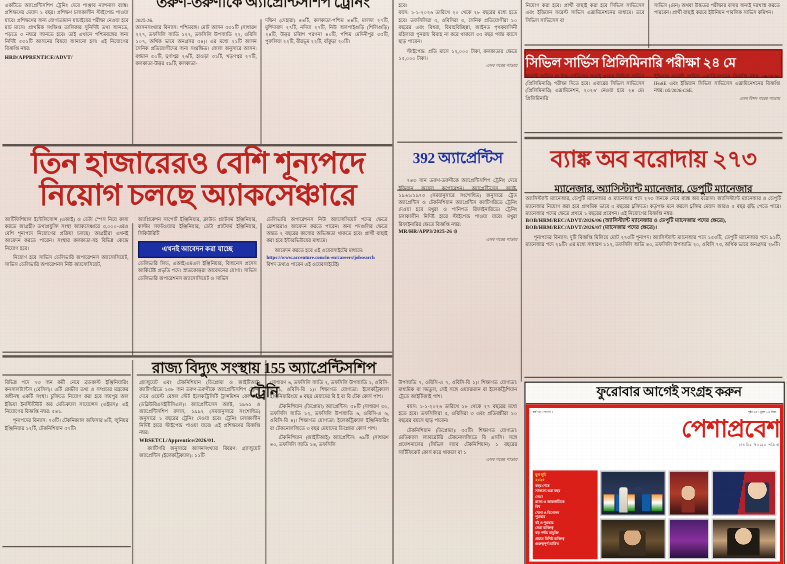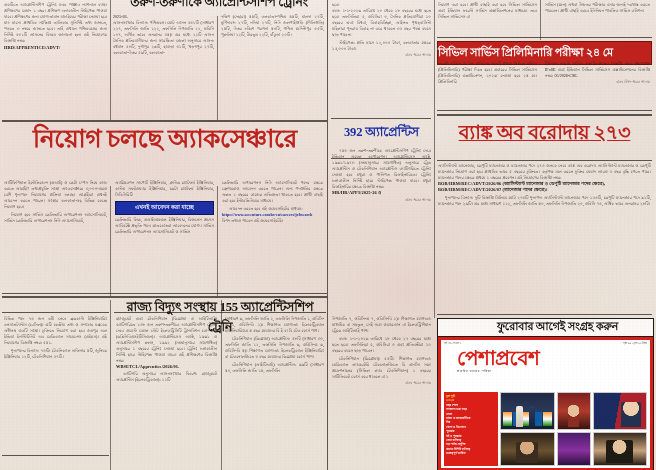--- a/index.html
+++ b/index.html
@@ -51,37 +51,37 @@
   .bluebox{
     background:#1b2fa8;color:#fff;font-weight:bold;text-align:center;
     font-size:5.6px;padding:1.6px 0;border:.6px solid #0d1560;letter-spacing:.1px;
   }
   .redbar{
     background:#c3211c;color:#fff;font-weight:bold;
     font-size:11px;padding:1.5px 0;border:1px solid #7d100c;letter-spacing:-.1px;
   }
 
   
-  .bob-h{font-size:19.5px;color:#c3211c;font-weight:bold;text-align:center;letter-spacing:-.4px;text-decoration:underline;}
+  .bob-h{font-size:19.5px;color:#c3211c;font-weight:bold;text-align:center;letter-spacing:-.4px;}
   .bob-s{font-size:8.2px;color:#17130e;font-weight:bold;text-align:center;margin-top:1px;letter-spacing:-.1px;}
 
   .sec-h{font-size:12.6px;font-weight:bold;color:#16120d;text-align:center;letter-spacing:-.25px;}
 
   .ioc-h1{font-size:11.6px;font-weight:bold;color:#16120d;text-align:center;letter-spacing:-.2px;}
   .ioc-h2{font-size:12.6px;font-weight:bold;color:#1b2fa8;text-align:center;letter-spacing:-.2px;margin-top:.5px;}
 
   
   .ad{position:absolute;left:437px;top:318px;width:215px;height:152px;border:1px solid #1a1a1a;background:#fff;overflow:hidden;}
   .ad-top{height:17px;border-bottom:1px solid #1a1a1a;display:flex;align-items:center;justify-content:center;background:#fbf9f5;padding-left:24px;}
   .ad-top span{font-size:11px;font-weight:bold;color:#14110d;letter-spacing:-.2px;}
   .ad-body{position:relative;height:134px;background:#e01d17;padding:3px;box-sizing:border-box;}
   .ad-cover{position:relative;height:100%;background:#fff;overflow:hidden;}
   .ad-strip{display:flex;justify-content:space-between;align-items:center;padding:1px 3px;}
   .ad-strip .s{font-size:2.6px;color:#333;}
-  .ad-logo{text-align:left;margin-top:1px;padding-left:16px;}
+  .ad-logo{text-align:right;margin-top:1px;padding-left:16px;}
   .ad-logo .big{font-size:20px;font-weight:bold;color:#e01d17;letter-spacing:-.6px;line-height:1;}
   .ad-logo .sub{font-size:3px;color:#222;letter-spacing:.6px;margin-top:1px;}
   .ad-grid{position:absolute;left:3px;right:3px;bottom:2px;display:grid;
            grid-template-columns:1fr 1fr .62fr 1fr;grid-template-rows:38px 34px;gap:2px;}
   .ph{position:relative;overflow:hidden;border:.4px solid #ccc;}
   .ph.modi{background:linear-gradient(180deg,#1f2a44 0%,#2b3a5e 55%,#141c2e 100%);}
   .ph.flag{background:linear-gradient(100deg,#1b2b63 0%,#1b2b63 46%,#b2202a 46%,#b2202a 100%);}
   .ph.woman{background:linear-gradient(180deg,#7e1f1f 0%,#b33a2a 50%,#3a120f 100%);}
   .ph.man{background:linear-gradient(180deg,#2e2419 0%,#6b5230 55%,#231a11 100%);}
   .ph.purple{background:linear-gradient(180deg,#4a1d6e 0%,#8b2fa0 55%,#2b1040 100%);}
@@ -157,20 +157,21 @@
 
   <div class="col" style="left:438px;top:61px;width:99px;">
     <div class="txt">ফরেস্ট সার্ভিস বা উচ্চ সার্ভিসের জন্যই প্রথমে সিভিল সার্ভিস (প্রিলিমিনারি) পরীক্ষা দিতে হবে। এবারের সিভিল সার্ভিসেস (প্রিলিমিনারি) এক্সামিনেশন, ২০২৬' নেওয়া হবে ২৪ মে। প্রিলিমিনারি</div>
   </div>
   <div class="col" style="left:545px;top:61px;width:105px;">
     <div class="txt">ইন্ডিয়ান ফরেস্ট সার্ভিস এক্সামিনেশনের বিজ্ঞপ্তি নম্বর: 06/2026-IFoSE এবং ইন্ডিয়ান সিভিল সার্ভিসেস এক্সামিনেশনের বিজ্ঞপ্তি নম্বর: 05/2026-CSE.</div>
     <div class="sig">এসব বিশদ পরের পাতায়</div>
   </div>
 
   <div class="mainhl">
+    <div class="hl hl-red l1">তিন হাজারেরও বেশি শূন্যপদে</div>
     <div class="hl hl-red l2">নিয়োগ চলছে অ্যাকসেঞ্চারে</div>
   </div>
 
   <div class="col" style="left:4px;top:180px;width:103px;">
     <div class="txt">আর্টিফিশিয়াল ইন্টেলিজেন্স (এআই) ও ডেটা স্পেস নিয়ে কাজ করতে আগ্রহী? তথ্যপ্রযুক্তি সংস্থা অ্যাকসেঞ্চারে ৩,০০০-এরও বেশি শূন্যপদে নিয়োগের প্রক্রিয়া চলছে। আগ্রহীরা এখনই আবেদন করতে পারেন। সংস্থার কলকাতা-সহ বিভিন্ন কেন্দ্রে নিয়োগ হবে।</div>
     <div class="txt ind" style="margin-top:2px;">নিয়োগ হবে সার্ভিস ডেলিভারি অপারেশনস অ্যাসোসিয়েট, সার্ভিস ডেলিভারি অপারেশনস নিউ অ্যাসোসিয়েট,</div>
   </div>
 
   <div class="col" style="left:115px;top:180px;width:99px;">
     <div class="txt">অ্যাপ্লিকেশন সাপোর্ট ইঞ্জিনিয়ার, ক্লাউড প্ল্যাটফর্ম ইঞ্জিনিয়ার, কাস্টম সফটওয়্যার ইঞ্জিনিয়ার, ডেটা প্ল্যাটফর্ম ইঞ্জিনিয়ার, সিকিউরিটি</div>
@@ -187,20 +188,21 @@
 
   <div class="col" style="left:332px;top:122px;width:99px;">
     <div class="ioc-h2">392 অ্যাপ্রেন্টিস</div>
     <div class="txt ind" style="margin-top:5px;">৭৪৩ জন তরুণ-তরুণীকে অ্যাপ্রেন্টিসশিপ ট্রেনিং দেবে ইন্ডিয়ান অয়েল কর্পোরেশন। অ্যাপ্রেন্টিসেস অ্যাক্ট, ১৯৬১/১৯৭৩ (সময়ানুসারে সংশোধিত) অনুসারে ট্রেড অ্যাপ্রেন্টিস ও টেকনিশিয়ান অ্যাপ্রেন্টিস ক্যাটিগরিতে ট্রেনিং দেওয়া হবে মথুরা ও পানিপত রিফাইনারিতে। ট্রেনিং চলাকালীন নির্দিষ্ট হারে স্টাইপেন্ড পাওয়া যাবে। মথুরা রিফাইনারির ক্ষেত্রে বিজ্ঞপ্তি নম্বর:</div>
     <div class="mono">MR/HR/APP3/2025-26 ও</div>
     <div class="sig">এসব পরের পাতায়</div>
   </div>
 
   <div class="col" style="left:437px;top:118px;width:215px;">
     <div class="bob-h">ব্যাঙ্ক অব বরোদায় ২৭৩</div>
+    <div class="bob-s">ম্যানেজার, অ্যাসিস্ট্যান্ট ম্যানেজার, ডেপুটি ম্যানেজার</div>
   </div>
   <div class="col" style="left:438px;top:163px;width:213px;">
     <div class="txt">অ্যাসিস্ট্যান্ট ম্যানেজার, ডেপুটি ম্যানেজার ও ম্যানেজার পদে ২৭৩ জনকে নেবে ব্যাঙ্ক অব বরোদা। অ্যাসিস্ট্যান্ট ম্যানেজার ও ডেপুটি ম্যানেজার নিয়োগ করা হবে প্রাথমিক ভাবে ৫ বছরের চুক্তিতে। কর্তৃপক্ষ মনে করলে চুক্তির মেয়াদ আরও ৫ বছর বৃদ্ধি পেতে পারে। ম্যানেজার পদের ক্ষেত্রে প্রথমে ১ বছরের প্রবেশন। এই নিয়োগের বিজ্ঞপ্তি নম্বর:</div>
     <div class="mono" style="line-height:6px;">BOB/HRM/REC/ADVT/2026/06 (অ্যাসিস্ট্যান্ট ম্যানেজার ও ডেপুটি ম্যানেজার পদের ক্ষেত্রে), BOB/HRM/REC/ADVT/2026/07 (ম্যানেজার পদের ক্ষেত্রে)।</div>
     <div class="txt ind" style="margin-top:2px;">শূন্যপদের বিন্যাস: দুটি বিজ্ঞপ্তি মিলিয়ে মোট ২৭৩টি শূন্যপদ। অ্যাসিস্ট্যান্ট ম্যানেজার পদে ১৫৩টি, ডেপুটি ম্যানেজার পদে ৯১টি, ম্যানেজার পদে ২৯টি। এর মধ্যে সাধারণ ১১২, তফসিলি জাতি ৪০, তফসিলি উপজাতি ২০, ওবিসি ৭৩, অর্থিক ভাবে অনগ্রসর ২৮টি।</div>
   </div>
 
   <div class="col" style="left:4px;top:316px;width:103px;">
     <div class="txt">বিভিন্ন পদে ৭৩ জন কর্মী নেবে ব্রডকাস্ট ইঞ্জিনিয়ারিং কনসালট্যান্টস (বেসিল)। এটি কেন্দ্রীয় তথ্য ও সম্প্রচার মন্ত্রকের অধীনস্থ একটি সংস্থা। চুক্তিতে নিয়োগ করা হবে জয়পুর অল ইন্ডিয়া ইনস্টিটিউট অব মেডিক্যাল সায়েন্সেস (এইমস)। এই নিয়োগের বিজ্ঞপ্তি নম্বর: ৫৪১.</div>
     <div class="txt ind" style="margin-top:2px;">শূন্যপদের বিন্যাস: ৭৩টি। টেকনিক্যাল অফিসার ৪টি, জুনিয়র ইঞ্জিনিয়ার ১২টি, টেকনিশিয়ান ৫৭টি।</div>

